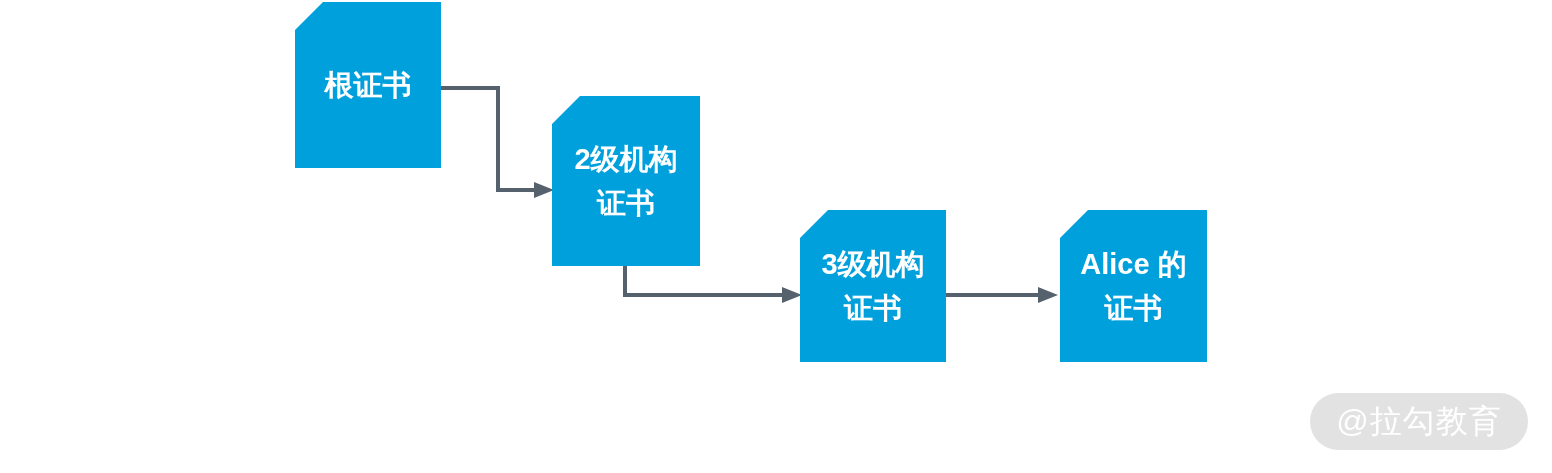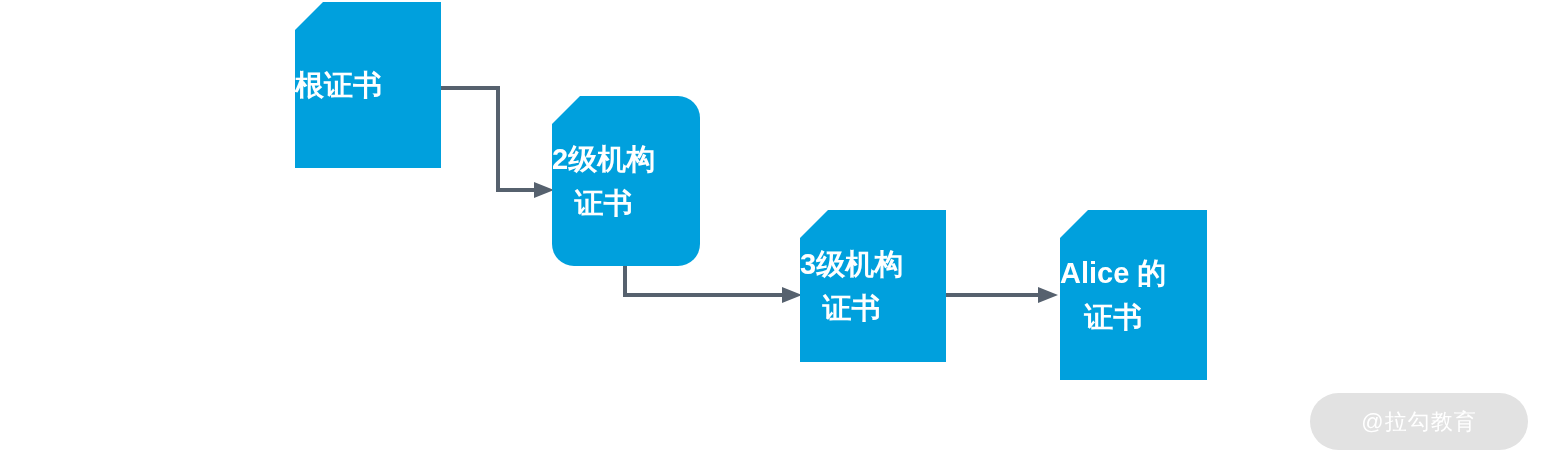--- a/index.html
+++ b/index.html
@@ -10,51 +10,51 @@
     background: #ffffff;
     overflow: hidden;
     font-family: "Liberation Sans", sans-serif;
   }
   .cert {
     position: absolute;
     background: #00a0dd;
     clip-path: polygon(28px 0, 100% 0, 100% 100%, 0 100%, 0 28px);
     display: flex;
     align-items: center;
-    justify-content: flex-start;
+    justify-content: center;
     text-align: center;
     color: #ffffff;
     font-size: 29px;
     font-weight: 600;
     line-height: 1.52;
     white-space: pre-line;
   }
   .cert-root   { left: 295px;  top: 2px;   width: 146px; height: 166px; }
-  .cert-level2 { left: 552px;  top: 96px;  width: 148px; height: 170px; border-radius: 22px; }
+  .cert-level2 { left: 552px;  top: 96px;  width: 148px; height: 170px; }
   .cert-level3 { left: 800px;  top: 210px; width: 146px; height: 152px; }
-  .cert-alice  { left: 1060px; top: 210px; width: 147px; height: 170px; }
+  .cert-alice  { left: 1060px; top: 210px; width: 147px; height: 152px; }
   .arrows {
     position: absolute;
     left: 0; top: 0;
     width: 1552px; height: 473px;
     pointer-events: none;
   }
   .watermark {
     position: absolute;
     left: 1310px;
     top: 393px;
     width: 218px;
     height: 57px;
     border-radius: 29px;
     background: #e2e2e2;
     display: flex;
     align-items: center;
     justify-content: center;
     color: #ffffff;
-    font-size: 22px;
+    font-size: 32px;
     font-weight: 400;
     letter-spacing: 1px;
   }
 </style>
 </head>
 <body>
 
 <div class="canvas">
 
   <svg class="arrows" width="1552" height="473" viewBox="0 0 1552 473" xmlns="http://www.w3.org/2000/svg">

